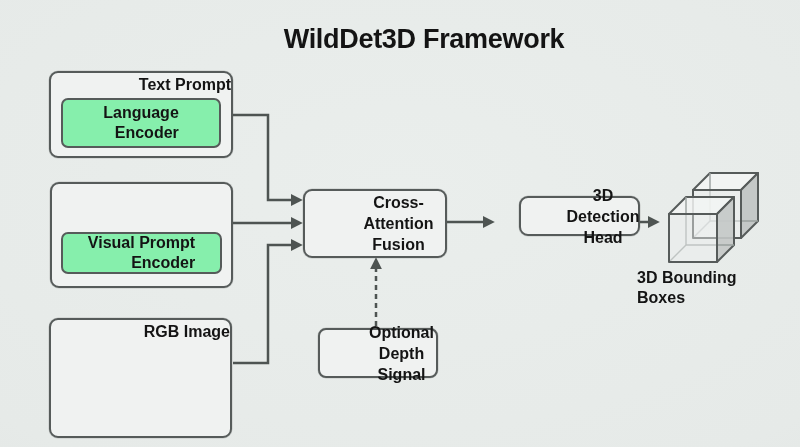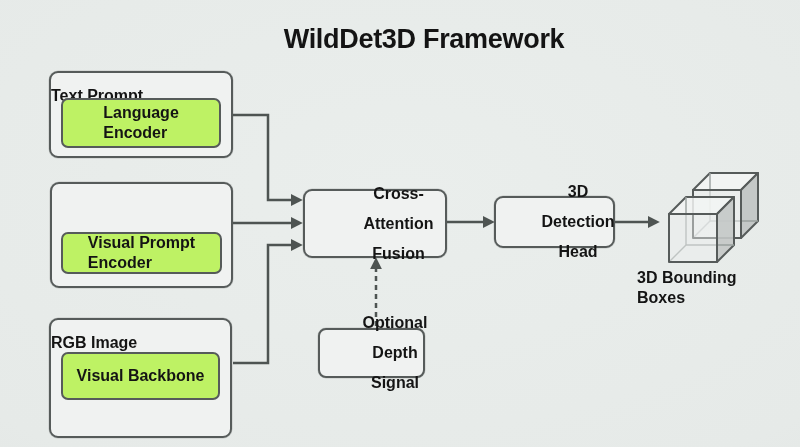--- a/index.html
+++ b/index.html
@@ -27,50 +27,50 @@
   }
   .node{
     position:absolute;
     box-sizing:border-box;
     background:#f0f2f1;
     border:2px solid #565b5a;
     border-radius:9px;
     box-shadow:0 0 0 0.5px rgba(86,91,90,0.25);
   }
   .node .node-title{
-    text-align:left;
+    text-align:right;
     font-size:16px;
     font-weight:bold;
     line-height:20px;
-    padding-top:13px;
+    padding-top:2px;
     white-space:pre-line;
   }
   .inner-node{
     position:absolute;
     box-sizing:border-box;
-    background:#bef264;
+    background:#86efac;
     border:2px solid #565b5a;
     border-radius:7px;
     display:flex;
     align-items:center;
     justify-content:center;
-    text-align:left;
+    text-align:right;
     font-size:16px;
     font-weight:bold;
     line-height:20px;
     white-space:pre-line;
   }
   .center-node{
     display:flex;
     align-items:center;
     justify-content:center;
     text-align:center;
     font-size:16px;
     font-weight:bold;
-    line-height:30px;
+    line-height:21px;
     white-space:pre-line;
     padding-left:47px;
   }
   .output-label{
     position:absolute;
     left:637px; top:268px; width:150px;
     text-align:left;
     font-size:16px;
     font-weight:bold;
     line-height:20px;
@@ -137,28 +137,27 @@
 Encoder</div>
   </div>
 
   <div class="node" style="left:50px;top:182px;width:183px;height:106px;">
     <div class="inner-node" style="left:9px;top:48px;width:161px;height:42px;">Visual Prompt
 Encoder</div>
   </div>
 
   <div class="node" style="left:49px;top:318px;width:183px;height:120px;">
     <div class="node-title">RGB Image</div>
-    <div class="inner-node" style="left:10px;top:32px;width:159px;height:48px;">Visual Backbone</div>
   </div>
 
   <div class="node center-node" style="left:303px;top:189px;width:144px;height:69px;">Cross-Attention
 Fusion</div>
 
-  <div class="node center-node" style="left:318px;top:328px;width:107px;height:50px;border-radius:8px;text-align:center;">Optional
+  <div class="node center-node" style="left:318px;top:328px;width:120px;height:50px;border-radius:8px;text-align:center;">Optional
 Depth Signal</div>
 
-  <div class="node center-node" style="left:494px;top:196px;width:121px;height:52px;">3D Detection
+  <div class="node center-node" style="left:519px;top:196px;width:121px;height:40px;">3D Detection
 Head</div>
 
   <div class="output-label">3D Bounding
 Boxes</div>
 
 </div>
 
 </body></html>

